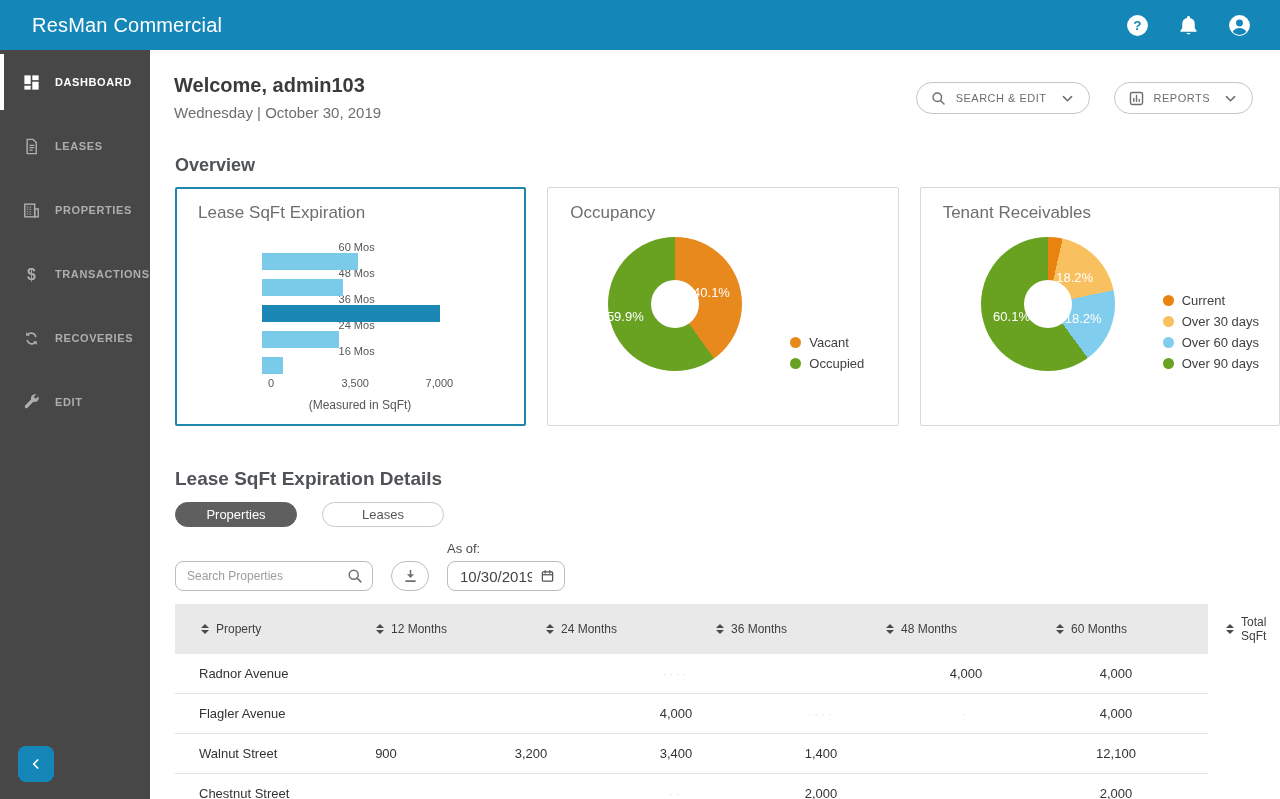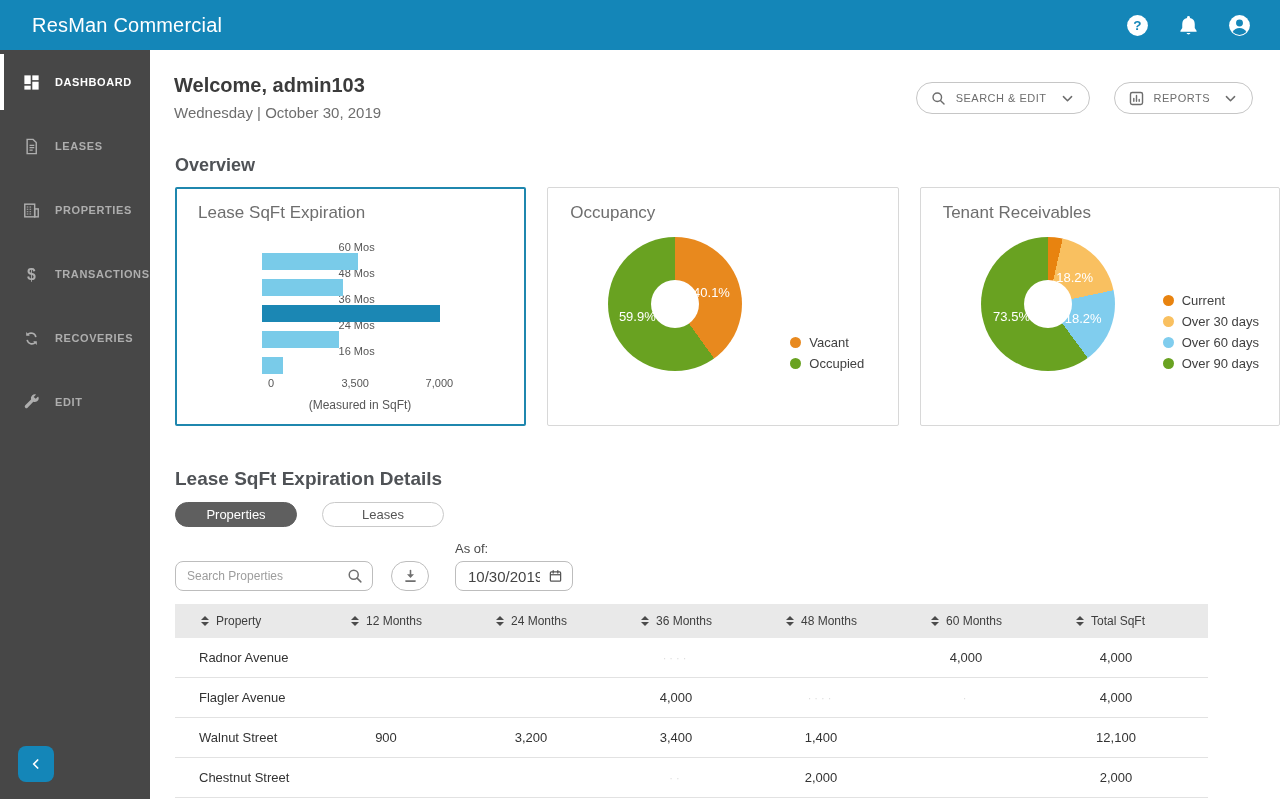--- a/index.html
+++ b/index.html
@@ -79,32 +79,32 @@
   .toggle.off { background:#fff; color:#555; border:1px solid #c9c9c9; }
 
   .controls-row { display:flex; align-items:flex-end; margin:14px 0 0 25px; gap:18px; }
   .search-box { position:relative; width:198px; }
   .search-box input { width:198px; height:30px; border:1px solid #bdbdbd; border-radius:8px;
     padding:0 32px 0 11px; font-size:12px; color:#444; font-family:"Liberation Sans",sans-serif; }
   .search-box input::placeholder { color:#9d9d9d; }
   .search-box .sicon { position:absolute; right:9px; top:6px; width:18px; height:18px; color:#6f6f6f; }
   .dl-btn { width:38px; height:30px; border:1px solid #bdbdbd; border-radius:15px; background:#fff;
     display:flex; align-items:center; justify-content:center; cursor:pointer; color:#6f6f6f; }
-  .asof-group { display:flex; flex-direction:column; gap:5px;margin-left:8px; }
+  .asof-group { display:flex; flex-direction:column; gap:5px; }
   .asof-label { font-size:13px; color:#4a4a4a; }
   .date-box { width:118px; height:30px; border:1px solid #bdbdbd; border-radius:8px;
     display:flex; align-items:center; padding:0 9px 0 12px; gap:8px; }
   .date-box input { border:none; outline:none; width:72px; font-size:15px; color:#444;
     font-family:"Liberation Sans",sans-serif; }
   .date-box .cicon { width:16px; height:16px; color:#555; margin-left:auto; }
 
   
   .table { margin:13px 0 0 25px; width:1033px; }
   .t-head { display:grid; grid-template-columns:176px 145px 145px 145px 145px 145px 1fr;
-    background:#e9e9e9; height:34px; align-items:center; }
+    background:#e9e9e9; height:50px; align-items:center;gap:25px; }
   .t-head .th { display:flex; align-items:center; gap:7px; font-size:12px; color:#3e3e3e; cursor:pointer; }
   .t-head .th:first-child { padding-left:26px; }
   .sort { display:inline-flex; flex-direction:column; gap:2px; }
   .sort i { width:0; height:0; border-left:4px solid transparent; border-right:4px solid transparent; }
   .sort i.up { border-bottom:4px solid #4a4a4a; }
   .sort i.down { border-top:4px solid #4a4a4a; }
   .t-row { display:grid; grid-template-columns:176px 145px 145px 145px 145px 145px 1fr;
     height:40px; align-items:center; border-bottom:1px solid #e2e2e2; background:#fff; cursor:pointer; }
   .t-row .prop { padding-left:24px; font-size:13px; color:#333; }
   .t-row .num { font-size:13px; color:#333; }
@@ -264,42 +264,42 @@
           <span class="axis-tick" style="left: 94.5946%; text-align: center;">7,000</span>
         </div>
       <div class="axis-caption">(Measured in SqFt)</div>
     </section>
 
     <section class="card">
       <div class="card-title">Occupancy</div>
       <div class="pie-wrap">
         <div class="donut" id="donut-1" style="background: conic-gradient(rgb(232, 137, 30) 0%, rgb(232, 137, 30) 40.1%, rgb(105, 162, 33) 40.1%, rgb(105, 162, 33) 100%);">
             <span class="donut-label" style="left: 103.177px; top: 55.3709px;">40.1%</span>
-            <span class="donut-label" style="left: 29px; top: 78.6291px;">59.9%</span>
+            <span class="donut-label" style="left: 17px; top: 78.6291px;">59.9%</span>
           </div>
         <div class="legend" id="legend-1">
             <div class="legend-item">
               <span class="legend-dot" style="background:#e8891e"></span>
               <span class="legend-text">Vacant</span>
             </div>
             <div class="legend-item">
               <span class="legend-dot" style="background:#69a221"></span>
               <span class="legend-text">Occupied</span>
             </div>
           </div>
       </div>
     </section>
 
     <section class="card">
       <div class="card-title">Tenant Receivables</div>
       <div class="pie-wrap">
         <div class="donut" id="donut-2" style="background: conic-gradient(rgb(232, 131, 15) 0%, rgb(232, 131, 15) 3.5%, rgb(249, 192, 96) 3.5%, rgb(249, 192, 96) 21.7%, rgb(128, 205, 238) 21.7%, rgb(128, 205, 238) 39.9%, rgb(105, 162, 33) 39.9%, rgb(105, 162, 33) 100%);">
             <span class="donut-label" style="left: 94.0384px; top: 40.2993px;">18.2%</span>
             <span class="donut-label" style="left: 102.504px; top: 80.5437px;">18.2%</span>
-            <span class="donut-label" style="left: 30.8969px; top: 78.8561px;">73.5%</span>
+            <span class="donut-label" style="left: 30.8969px; top: 78.8561px;">60.1%</span>
           </div>
         <div class="legend" id="legend-2">
             <div class="legend-item">
               <span class="legend-dot" style="background:#e8830f"></span>
               <span class="legend-text">Current</span>
             </div>
             <div class="legend-item">
               <span class="legend-dot" style="background:#f9c060"></span>
               <span class="legend-text">Over 30 days</span>
             </div>

